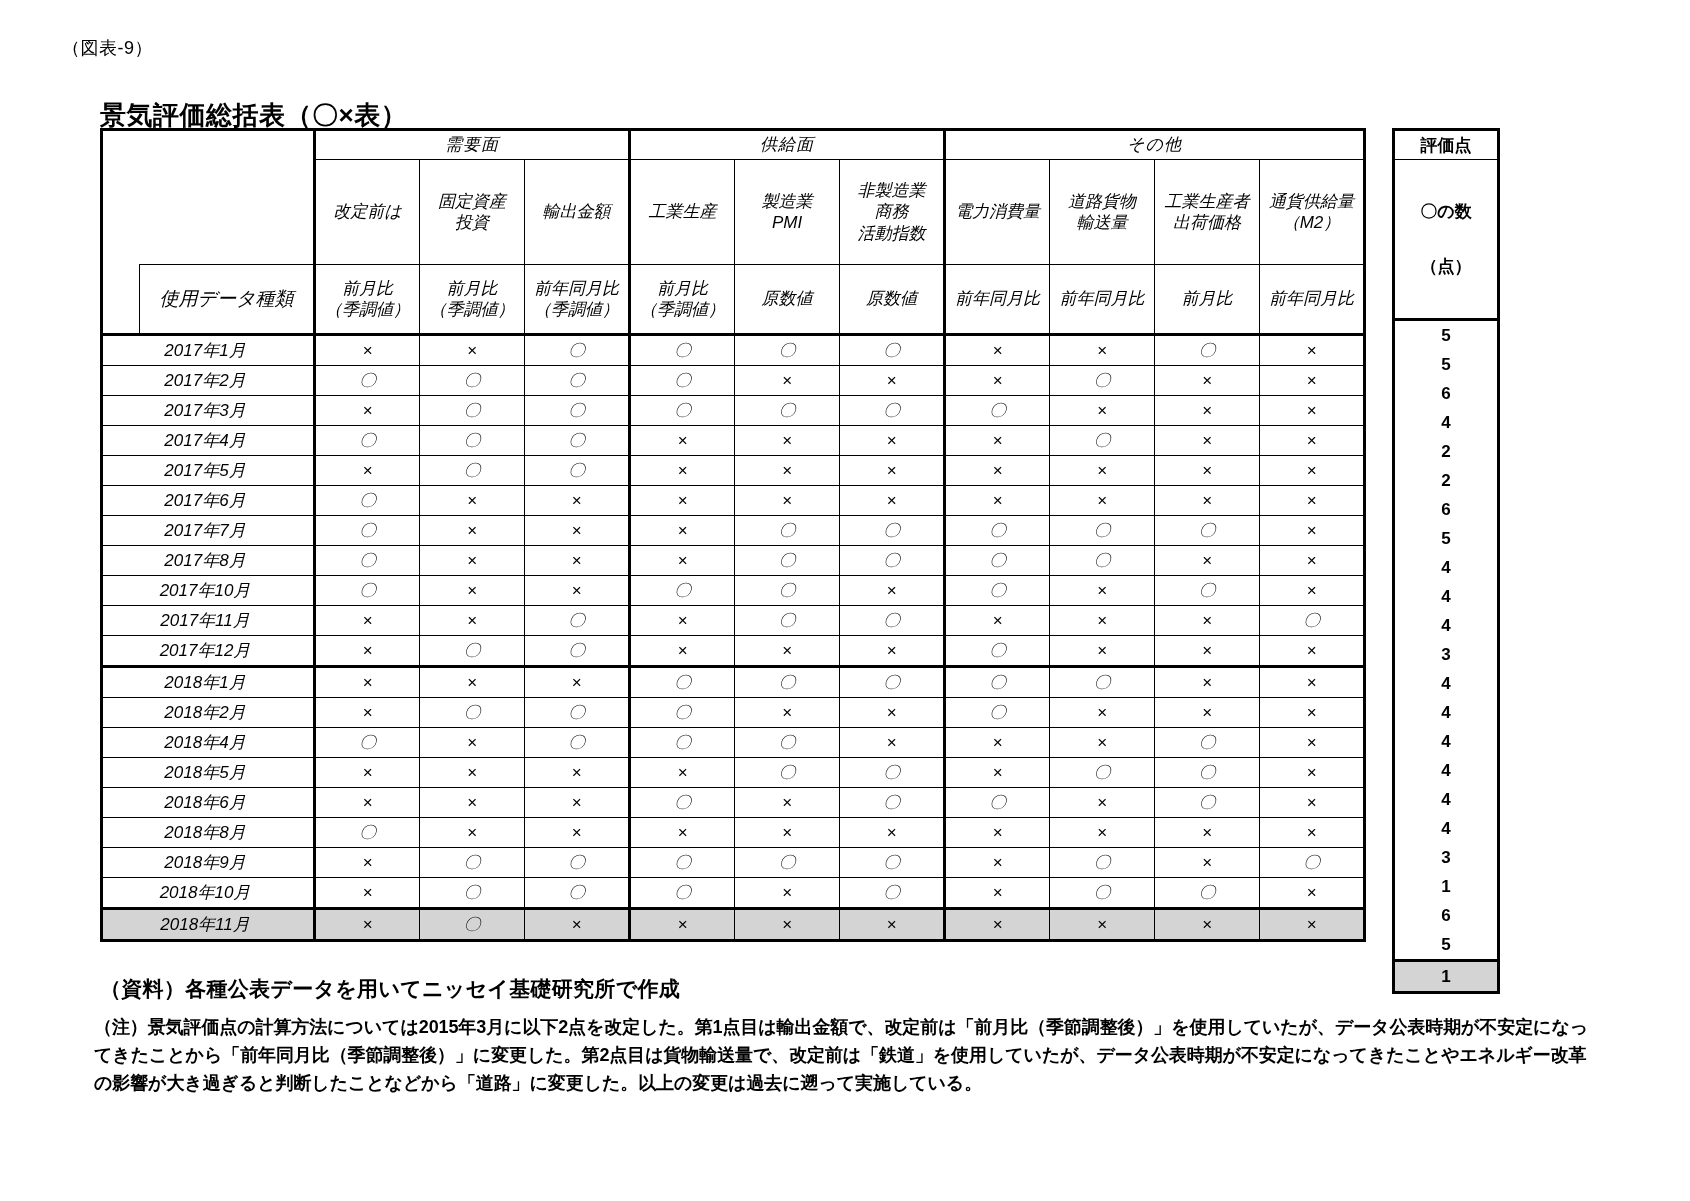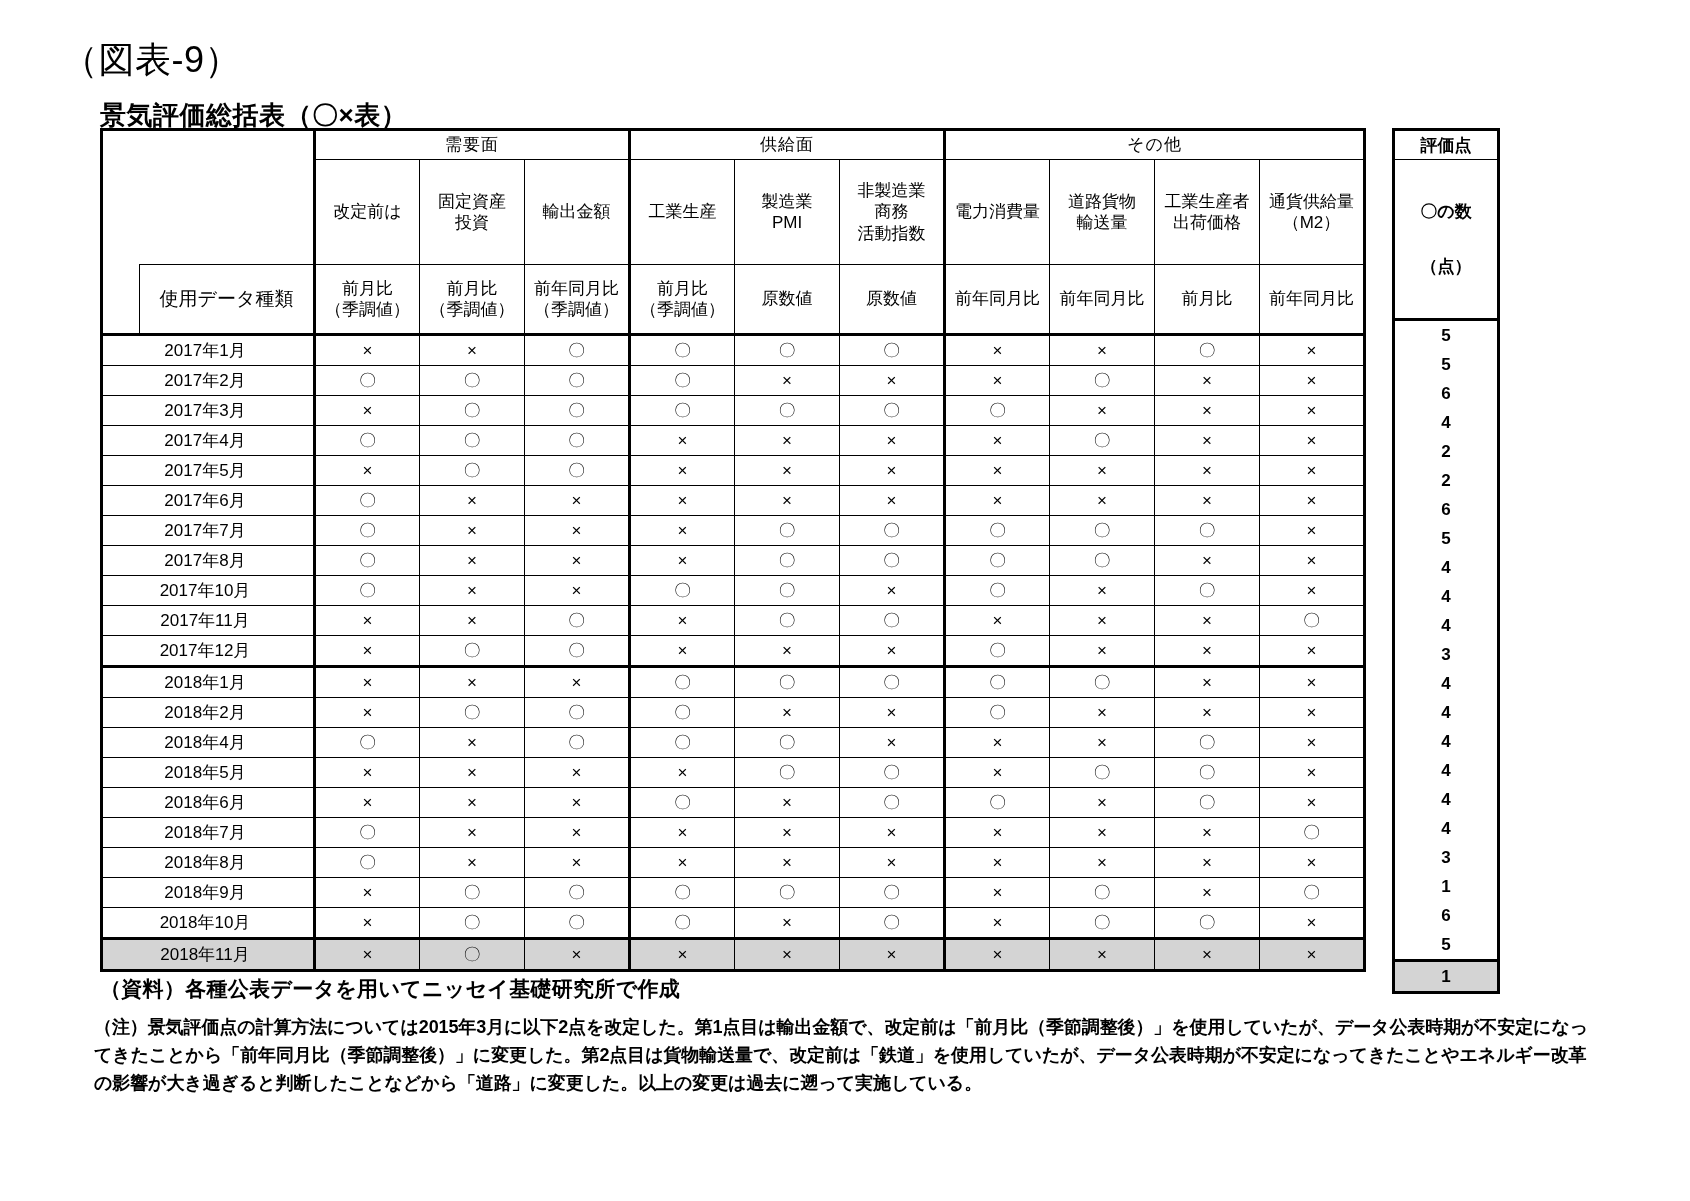--- a/index.html
+++ b/index.html
@@ -18,41 +18,42 @@
   .page {
     position: relative;
     width: 1690px;
     height: 1201px;
     padding: 0;
   }
   .fig-label {
     position: absolute;
     left: 62px;
     top: 36px;
-    font-size: 36px;
+    font-size: 18px;
     letter-spacing: 0.5px;
   }
   .table-title {
     position: absolute;
     left: 100px;
     top: 98px;
     font-size: 26px;
     font-weight: bold;
     letter-spacing: 0.5px;
   }
   .table-wrap {
     position: absolute;
     left: 100px;
     top: 128px;
     display: flex;
     align-items: flex-start;
   }
   table.main {
     border-collapse: collapse;
     table-layout: fixed;
+    font-style: italic;
   }
   table.main td, table.main th {
     border: 1px solid #000000;
     padding: 0;
     text-align: center;
     vertical-align: middle;
     font-weight: normal;
     font-size: 17px;
     line-height: 1.25;
   }
@@ -403,33 +404,20 @@
             <td class="mark">×</td>
             <td class="mark thick-left">〇</td>
             <td class="mark">×</td>
             <td class="mark">〇</td>
             <td class="mark thick-left">〇</td>
             <td class="mark">×</td>
             <td class="mark">〇</td>
             <td class="mark thick-right">×</td>
           </tr>
           <tr>
-            <td colspan="2" class="row-label thick-left">2018年7月</td>
-            <td class="mark thick-left">〇</td>
-            <td class="mark">×</td>
-            <td class="mark">×</td>
-            <td class="mark thick-left">×</td>
-            <td class="mark">×</td>
-            <td class="mark">×</td>
-            <td class="mark thick-left">×</td>
-            <td class="mark">×</td>
-            <td class="mark">×</td>
-            <td class="mark thick-right">〇</td>
-          </tr>
-          <tr>
             <td colspan="2" class="row-label thick-left">2018年8月</td>
             <td class="mark thick-left">〇</td>
             <td class="mark">×</td>
             <td class="mark">×</td>
             <td class="mark thick-left">×</td>
             <td class="mark">×</td>
             <td class="mark">×</td>
             <td class="mark thick-left">×</td>
             <td class="mark">×</td>
             <td class="mark">×</td>

